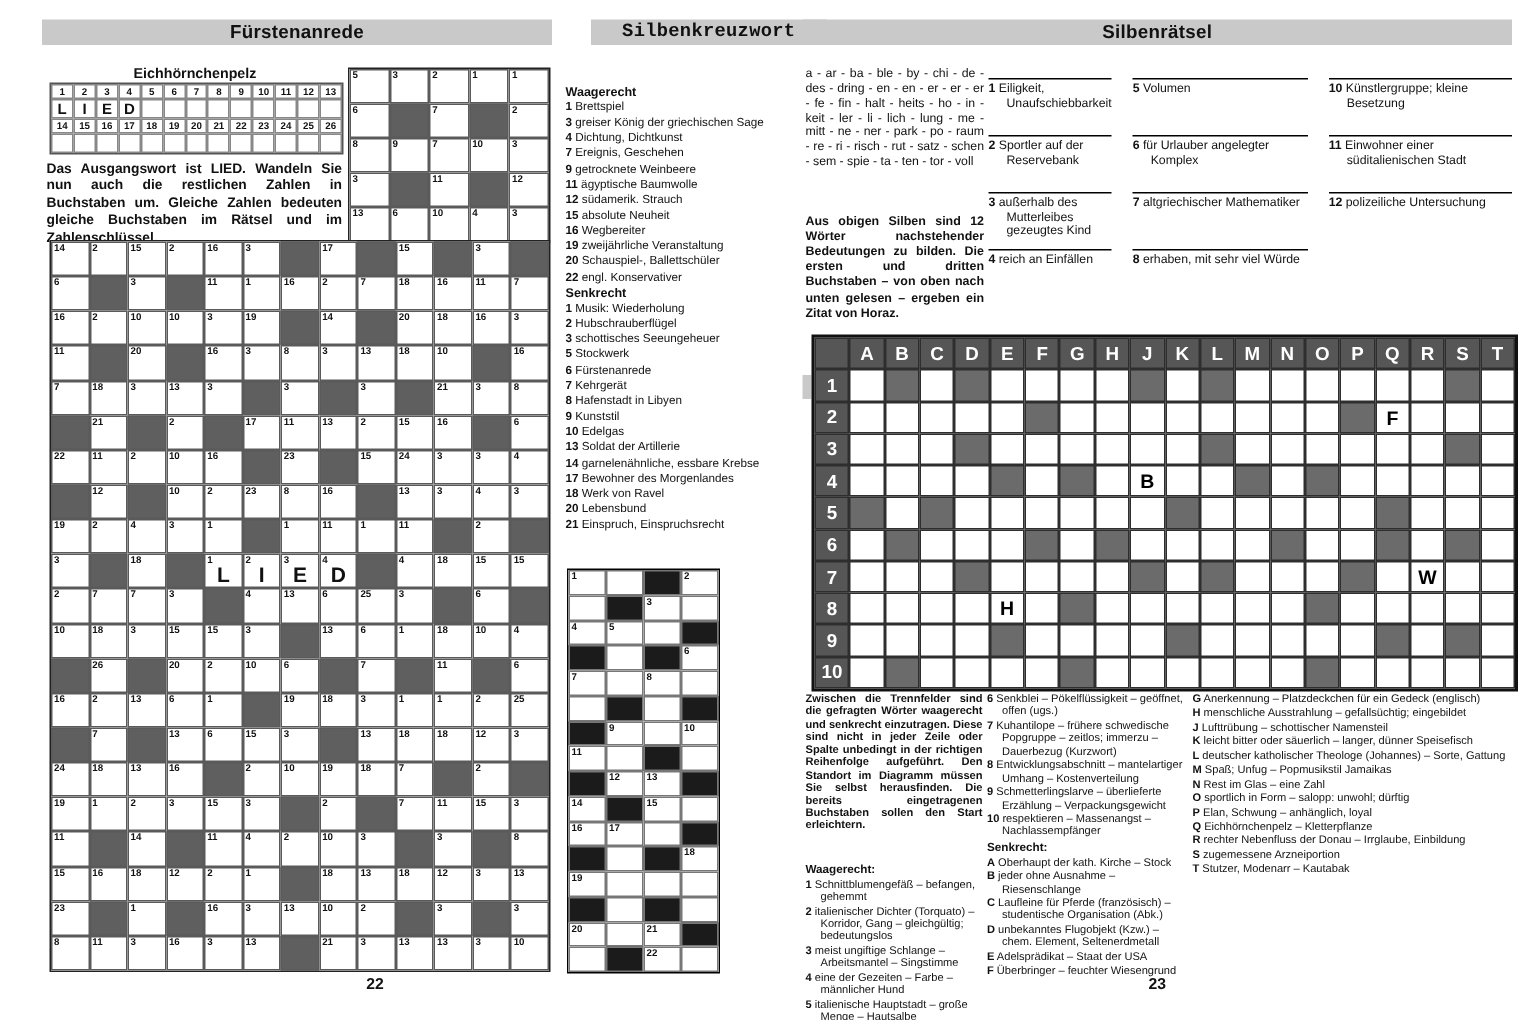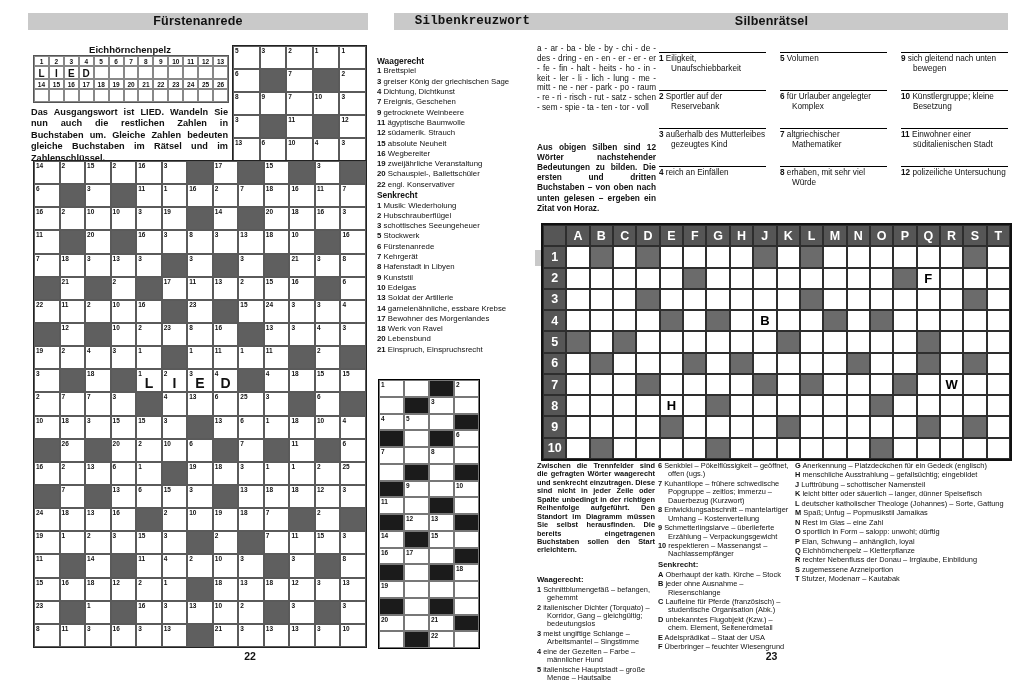--- a/index.html
+++ b/index.html
@@ -39,21 +39,21 @@
              border:1px solid #000;}
   #sil-grid .ncell{border:0.5px solid #777;}
   #sil-grid .ncell.blk{background:#1b1b1b;}
   
   #syllables{position:absolute;left:537px;top:44px;width:119px;font-size:8.2px;
              line-height:1.2;text-align:justify;}
   #sil-intro{position:absolute;left:537px;top:142px;width:119px;font-weight:bold;
              font-size:8.3px;line-height:1.22;text-align:justify;}
   #sil-clues{position:absolute;left:659px;top:52px;width:349px;display:grid;
              grid-auto-flow:column;grid-template-rows:repeat(4,38px);
-             grid-template-columns:repeat(3,1fr);column-gap:14px;}
+             grid-template-columns:repeat(1,1fr);column-gap:14px;}
   .sc-item{border-top:1px solid #000;padding:1px 0 0 12px;text-indent:-12px;
              font-size:8.2px;line-height:1.18;}
   
   #fr-grid{position:absolute;left:541px;top:223px;width:467px;height:234px;display:grid;
              grid-template-columns:repeat(20,1fr);grid-template-rows:repeat(11,1fr);
              border:2px solid #111;background:#fff;}
   .fcell{border:0.5px solid #2e2e2e;display:flex;align-items:center;justify-content:center;
              font-weight:bold;overflow:hidden;}
   .fhead{background:#565656;color:#fff;font-size:12.5px;}
   .fblk{background:#6b6b6b;}
@@ -1062,21 +1062,20 @@
 <div id="sil-intro">Aus obigen Silben sind 12 Wörter nachstehender Bedeutungen zu bilden. Die ersten und dritten Buchstaben – von oben nach unten gelesen – ergeben ein Zitat von Horaz.</div>
 <div id="sil-clues">
     <div class="sc-item"><b>1</b> Eiligkeit, Unaufschiebbarkeit</div>
     <div class="sc-item"><b>2</b> Sportler auf der Reservebank</div>
     <div class="sc-item"><b>3</b> außerhalb des Mutterleibes gezeugtes Kind</div>
     <div class="sc-item"><b>4</b> reich an Einfällen</div>
     <div class="sc-item"><b>5</b> Volumen</div>
     <div class="sc-item"><b>6</b> für Urlauber angelegter Komplex</div>
     <div class="sc-item"><b>7</b> altgriechischer Mathematiker</div>
     <div class="sc-item"><b>8</b> erhaben, mit sehr viel Würde</div>
-    <div class="sc-item"><b>9</b> sich gleitend nach unten bewegen</div>
     <div class="sc-item"><b>10</b> Künstlergruppe; kleine Besetzung</div>
     <div class="sc-item"><b>11</b> Einwohner einer süditalienischen Stadt</div>
     <div class="sc-item"><b>12</b> polizeiliche Untersuchung</div>
   </div>
 
 <div id="fr-grid">
     <div class="fcell fhead"></div>
     <div class="fcell fhead">
       <span>A</span>
     </div>

